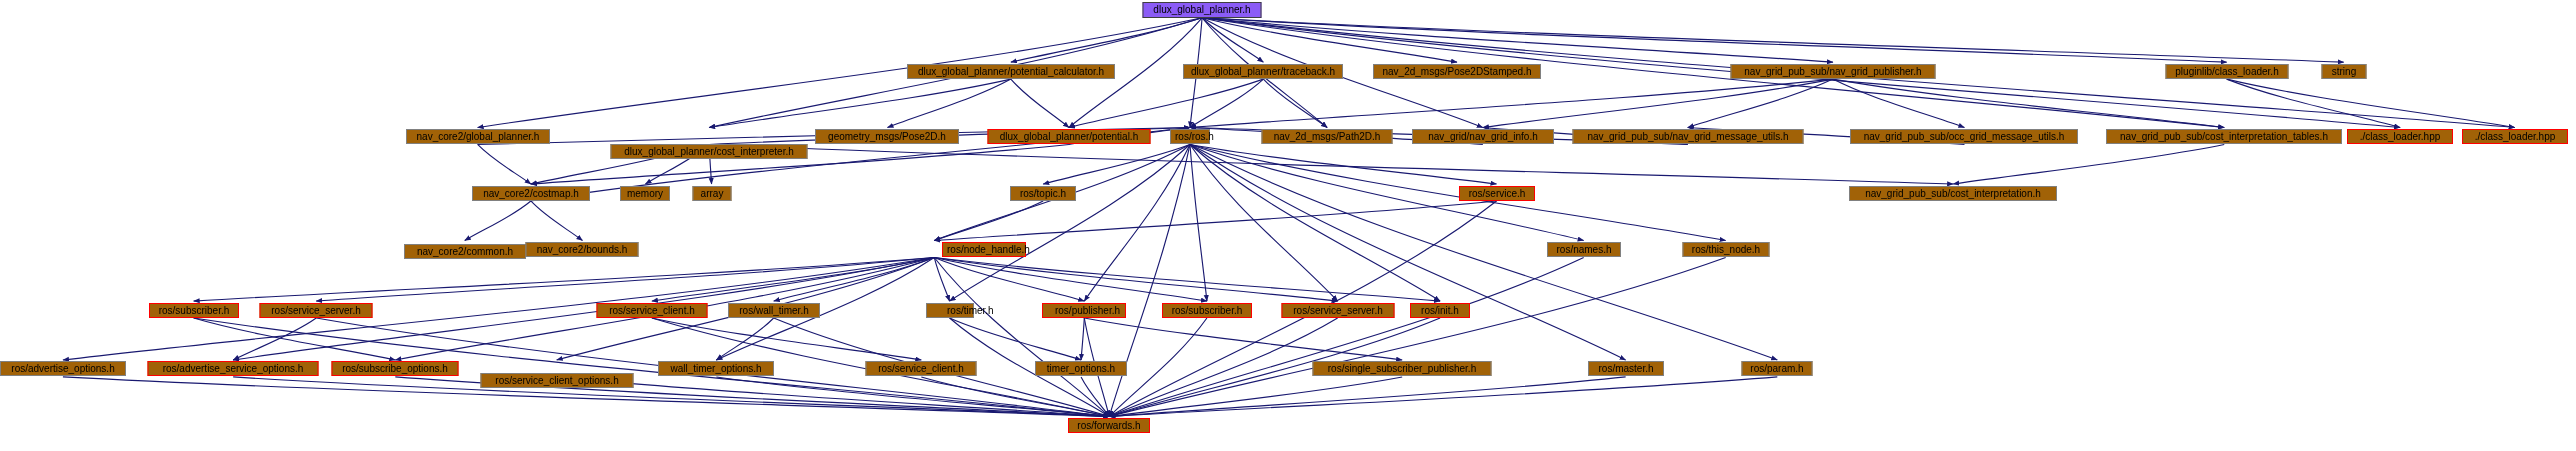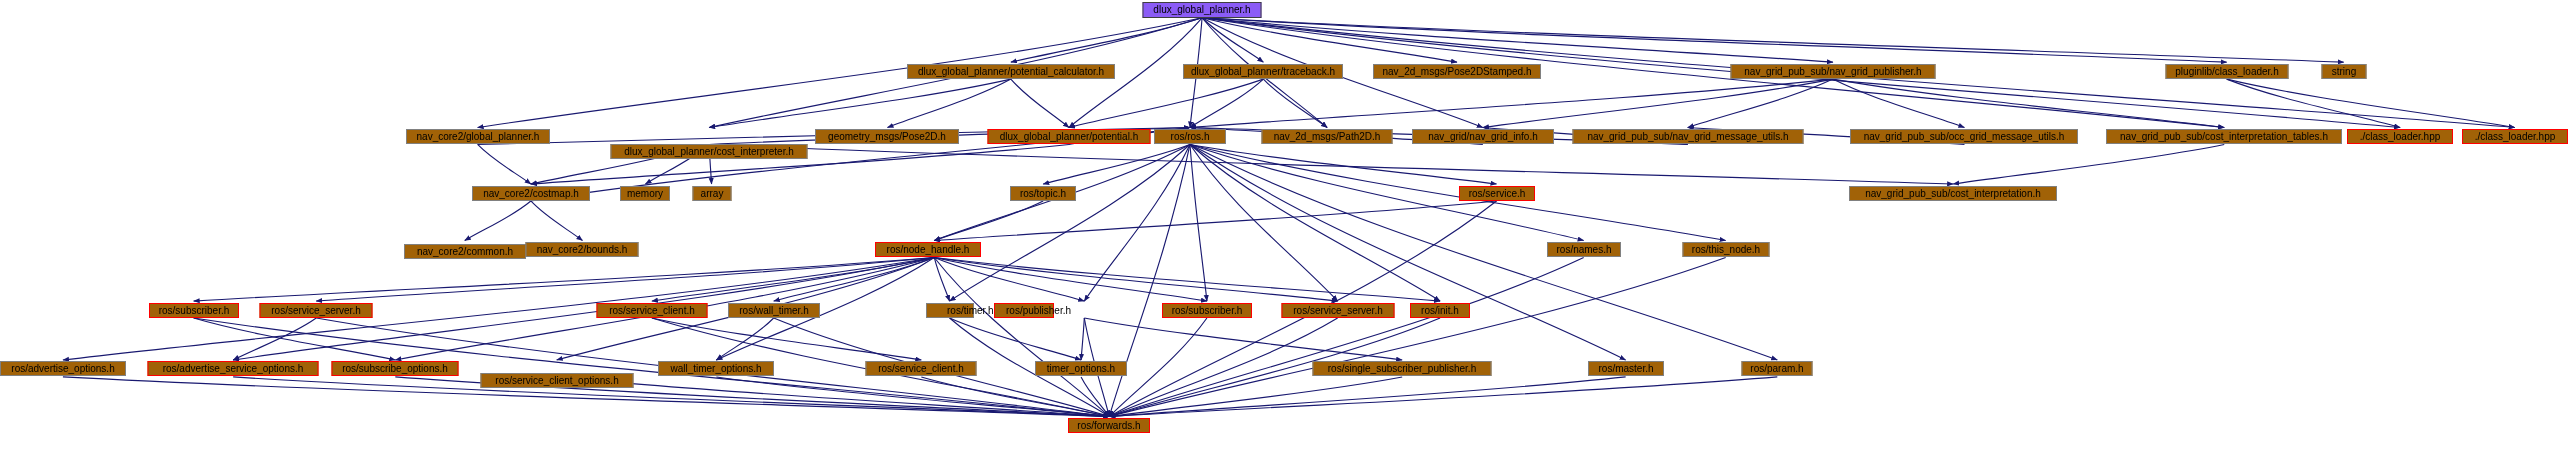--- a/index.html
+++ b/index.html
@@ -168,45 +168,45 @@
       <div class="node" style="left: 1011px; top: 64px; width: 208px;">dlux_global_planner/potential_calculator.h</div>
       <div class="node" style="left: 1263px; top: 64px; width: 160px;">dlux_global_planner/traceback.h</div>
       <div class="node" style="left: 1457px; top: 64px; width: 168px;">nav_2d_msgs/Pose2DStamped.h</div>
       <div class="node" style="left: 1833px; top: 64px; width: 205px;">nav_grid_pub_sub/nav_grid_publisher.h</div>
       <div class="node" style="left: 2227px; top: 64px; width: 123px;">pluginlib/class_loader.h</div>
       <div class="node" style="left: 2344px; top: 64px; width: 45px;">string</div>
       <div class="node" style="left: 478px; top: 129px; width: 144px;">nav_core2/global_planner.h</div>
       <div class="node" style="left: 709px; top: 144px; width: 197px;">dlux_global_planner/cost_interpreter.h</div>
       <div class="node" style="left: 887px; top: 129px; width: 144px;">geometry_msgs/Pose2D.h</div>
       <div class="node red" style="left: 1069px; top: 129px; width: 163px;">dlux_global_planner/potential.h</div>
-      <div class="node" style="left: 1190px; top: 129px; width: 72px;">ros/ros.h</div>
+      <div class="node" style="left: 1190px; top: 129px; width: 40px;">ros/ros.h</div>
       <div class="node" style="left: 1327px; top: 129px; width: 131px;">nav_2d_msgs/Path2D.h</div>
       <div class="node" style="left: 1483px; top: 129px; width: 142px;">nav_grid/nav_grid_info.h</div>
       <div class="node" style="left: 1688px; top: 129px; width: 231px;">nav_grid_pub_sub/nav_grid_message_utils.h</div>
       <div class="node" style="left: 1964px; top: 129px; width: 228px;">nav_grid_pub_sub/occ_grid_message_utils.h</div>
       <div class="node" style="left: 2224px; top: 129px; width: 236px;">nav_grid_pub_sub/cost_interpretation_tables.h</div>
       <div class="node red" style="left: 2400px; top: 129px; width: 106px;">./class_loader.hpp</div>
       <div class="node red" style="left: 2515px; top: 129px; width: 106px;">./class_loader.hpp</div>
       <div class="node" style="left: 531px; top: 186px; width: 118px;">nav_core2/costmap.h</div>
       <div class="node" style="left: 645px; top: 186px; width: 50px;">memory</div>
       <div class="node" style="left: 712px; top: 186px; width: 39px;">array</div>
       <div class="node" style="left: 1043px; top: 186px; width: 66px;">ros/topic.h</div>
       <div class="node red" style="left: 1497px; top: 186px; width: 76px;">ros/service.h</div>
       <div class="node" style="left: 1953px; top: 186px; width: 208px;">nav_grid_pub_sub/cost_interpretation.h</div>
       <div class="node" style="left: 465px; top: 244px; width: 122px;">nav_core2/common.h</div>
       <div class="node" style="left: 582px; top: 242px; width: 113px;">nav_core2/bounds.h</div>
-      <div class="node red" style="left: 928px; top: 242px; width: 106px;">ros/node_handle.h</div>
+      <div class="node red" style="left: 984px; top: 242px; width: 84px;">ros/node_handle.h</div>
       <div class="node" style="left: 1584px; top: 242px; width: 74px;">ros/names.h</div>
       <div class="node" style="left: 1726px; top: 242px; width: 87px;">ros/this_node.h</div>
       <div class="node red" style="left: 194px; top: 303px; width: 90px;">ros/subscriber.h</div>
       <div class="node red" style="left: 316px; top: 303px; width: 113px;">ros/service_server.h</div>
       <div class="node red" style="left: 652px; top: 303px; width: 111px;">ros/service_client.h</div>
       <div class="node" style="left: 774px; top: 303px; width: 92px;">ros/wall_timer.h</div>
       <div class="node" style="left: 950px; top: 303px; width: 48px; padding-left: 20px;">ros/timer.h</div>
-      <div class="node red" style="left: 1024px; top: 303px; width: 60px; padding-left: 11px;">ros/publisher.h</div>
+      <div class="node red" style="left: 1084px; top: 303px; width: 84px; padding-left: 11px;">ros/publisher.h</div>
       <div class="node red" style="left: 1207px; top: 303px; width: 90px;">ros/subscriber.h</div>
       <div class="node red" style="left: 1338px; top: 303px; width: 113px;">ros/service_server.h</div>
       <div class="node red" style="left: 1440px; top: 303px; width: 60px;">ros/init.h</div>
       <div class="node" style="left: 63px; top: 361px; width: 126px;">ros/advertise_options.h</div>
       <div class="node red" style="left: 233px; top: 361px; width: 171px;">ros/advertise_service_options.h</div>
       <div class="node red" style="left: 395px; top: 361px; width: 127px;">ros/subscribe_options.h</div>
       <div class="node" style="left: 557px; top: 361px; width: 153px; margin-top: 12px;">ros/service_client_options.h</div>
       <div class="node" style="left: 716px; top: 361px; width: 116px;">wall_timer_options.h</div>
       <div class="node" style="left: 921px; top: 361px; width: 111px;">ros/service_client.h</div>
       <div class="node" style="left: 1081px; top: 361px; width: 92px;">timer_options.h</div>

